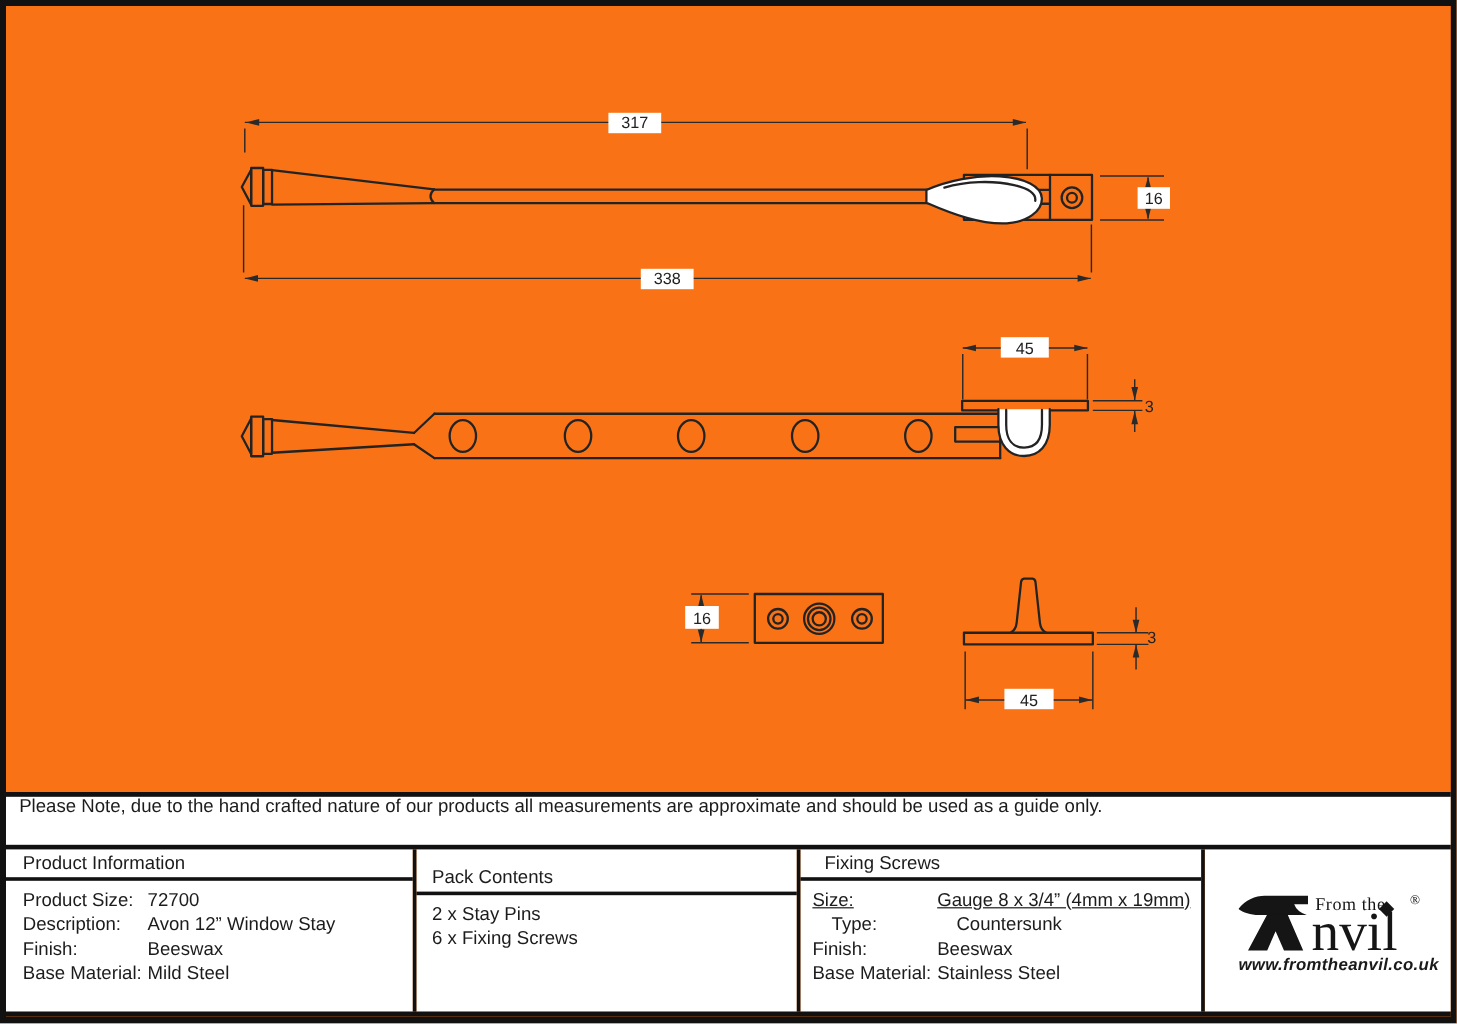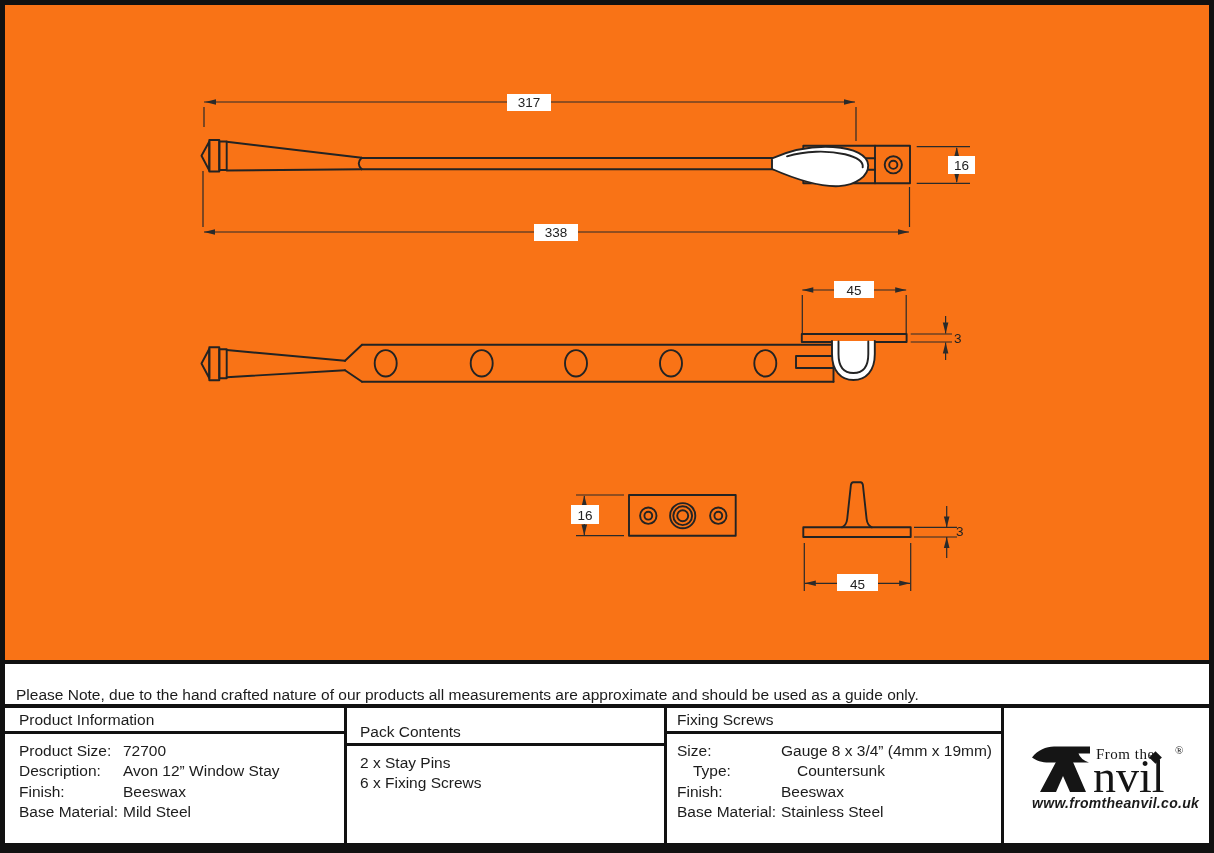--- a/index.html
+++ b/index.html
@@ -3,21 +3,21 @@
 <meta charset="utf-8">
 <style>
   html,body{margin:0;padding:0;background:#e8e8e8;}
   .page{position:relative;width:1214px;height:853px;background:#f97316;overflow:hidden;
         font-family:"Liberation Sans",sans-serif;color:#1c1c1c;}
   .page-border{position:absolute;inset:0;border:5px solid #111;border-bottom-width:6px;pointer-events:none;z-index:30;}
   #drawing{position:absolute;left:0;top:0;z-index:1;}
   .dim-text{font-family:"Liberation Sans",sans-serif;font-size:13.5px;fill:#222;}
   
   .note-row{position:absolute;left:5px;top:660px;width:1204px;height:48px;box-sizing:border-box;
-            border-top:4px solid #111;border-bottom:4px solid #111;display:flex;align-items:flex-end;
+            border-top:4px solid #111;border-bottom:4px solid #111;display:flex;align-items:flex-start;
             padding-left:11px;font-size:15.5px;z-index:10;background:#fff;}
   .col{position:absolute;top:708px;height:135px;box-sizing:border-box;z-index:10;background:#fff;font-size:15.5px;}
   .col-header{height:23px;line-height:24px;padding-left:14px;white-space:nowrap;}
   .hsep{height:3px;background:#111;}
   .col-body{padding-top:7px;}
   .spec-row{display:flex;line-height:20.3px;padding-left:14px;white-space:nowrap;}
   .spec-row .lbl{width:104px;flex:0 0 104px;}
   .list-row{line-height:20.3px;padding-left:13px;white-space:nowrap;}
   .vdiv{position:absolute;top:708px;width:3px;height:135px;background:#111;z-index:12;}
   .table-bottom{position:absolute;left:5px;top:843px;width:1204px;height:4px;background:#111;z-index:12;}
@@ -183,24 +183,24 @@
     <div class="col-header" style="padding-left:13px;margin-top:12px;">Pack Contents</div>
     <div class="hsep"></div>
     <div class="col-body">
       <div class="list-row">2 x Stay Pins</div>
       <div class="list-row">6 x Fixing Screws</div>
     </div>
   </div>
   <div class="vdiv" style="left:664px;"></div>
 
   <div class="col" style="left:667px;width:334px;">
-    <div class="col-header" style="padding-left:10px;">Fixing Screws</div>
+    <div class="col-header" style="padding-left:20px;">Fixing Screws</div>
     <div class="hsep"></div>
     <div class="col-body">
-      <div class="spec-row" style="padding-left:10px;">
+      <div class="spec-row" style="padding-left:10px;text-decoration:underline;">
         <span class="lbl">Size:</span>
         <span class="val">Gauge 8 x 3/4” (4mm x 19mm)</span>
       </div>
       <div class="spec-row" style="padding-left:26px;">
         <span class="lbl">Type:</span>
         <span class="val">Countersunk</span>
       </div>
       <div class="spec-row" style="padding-left:10px;">
         <span class="lbl">Finish:</span>
         <span class="val">Beeswax</span>

